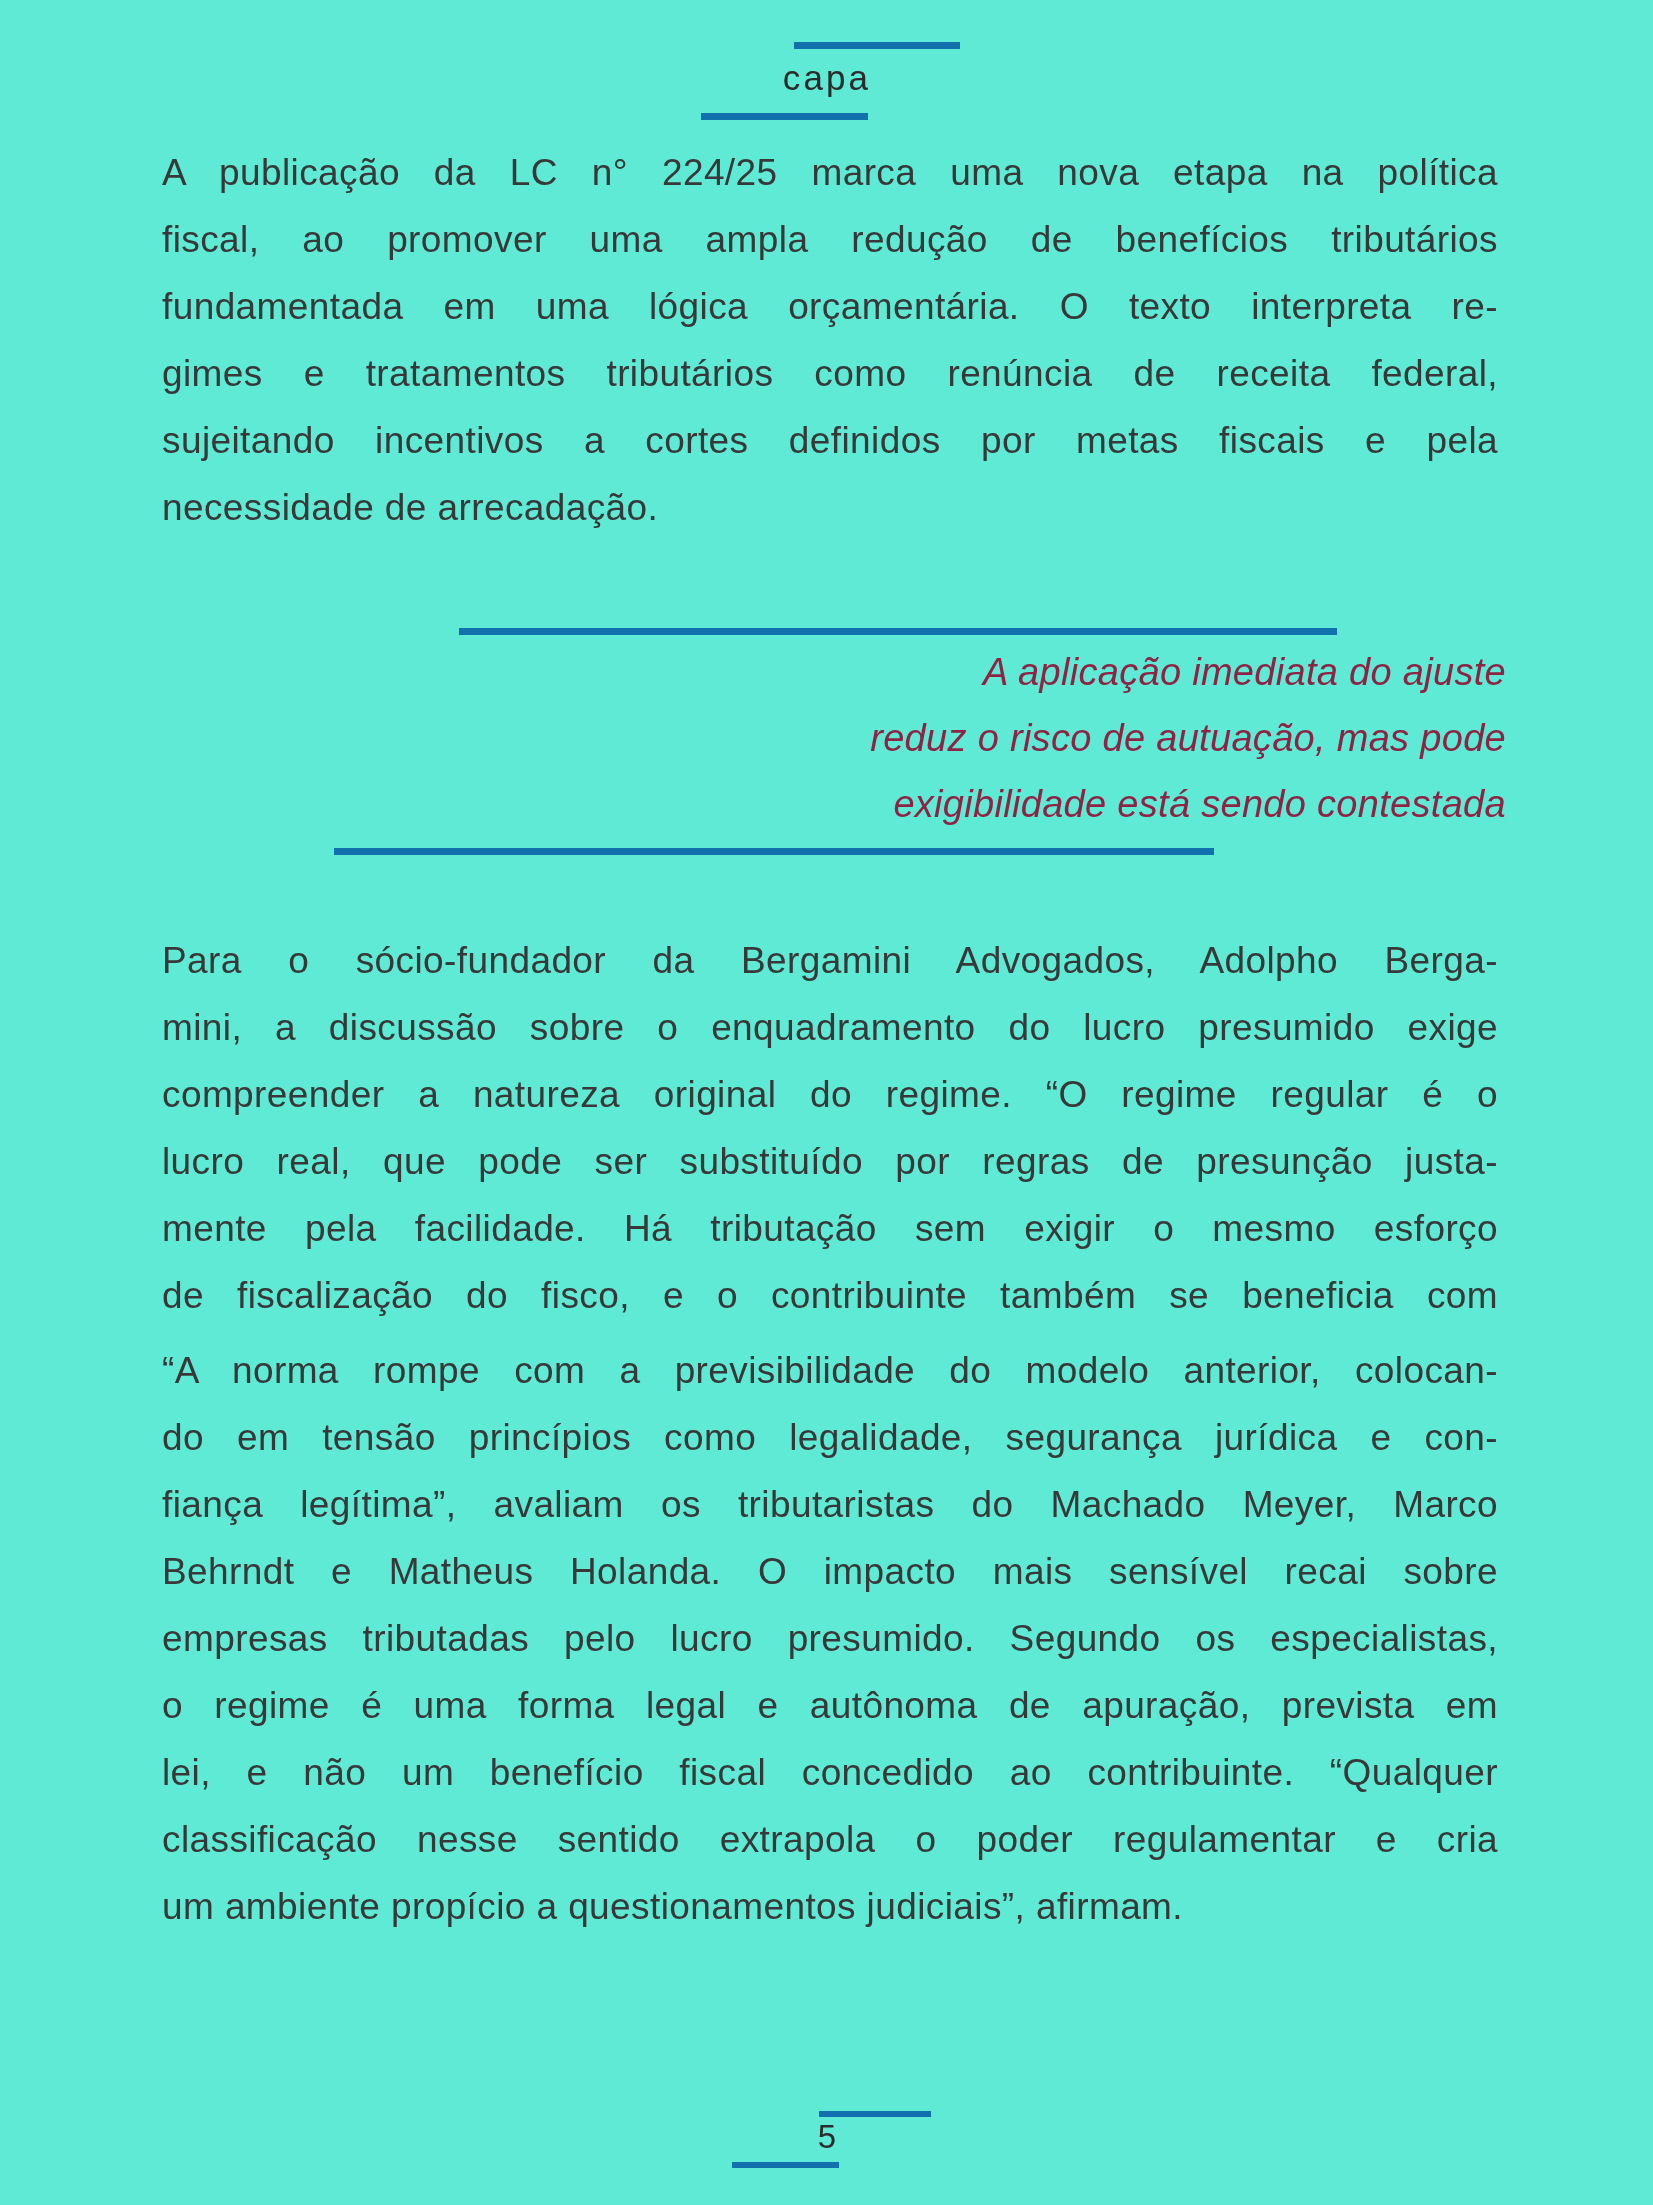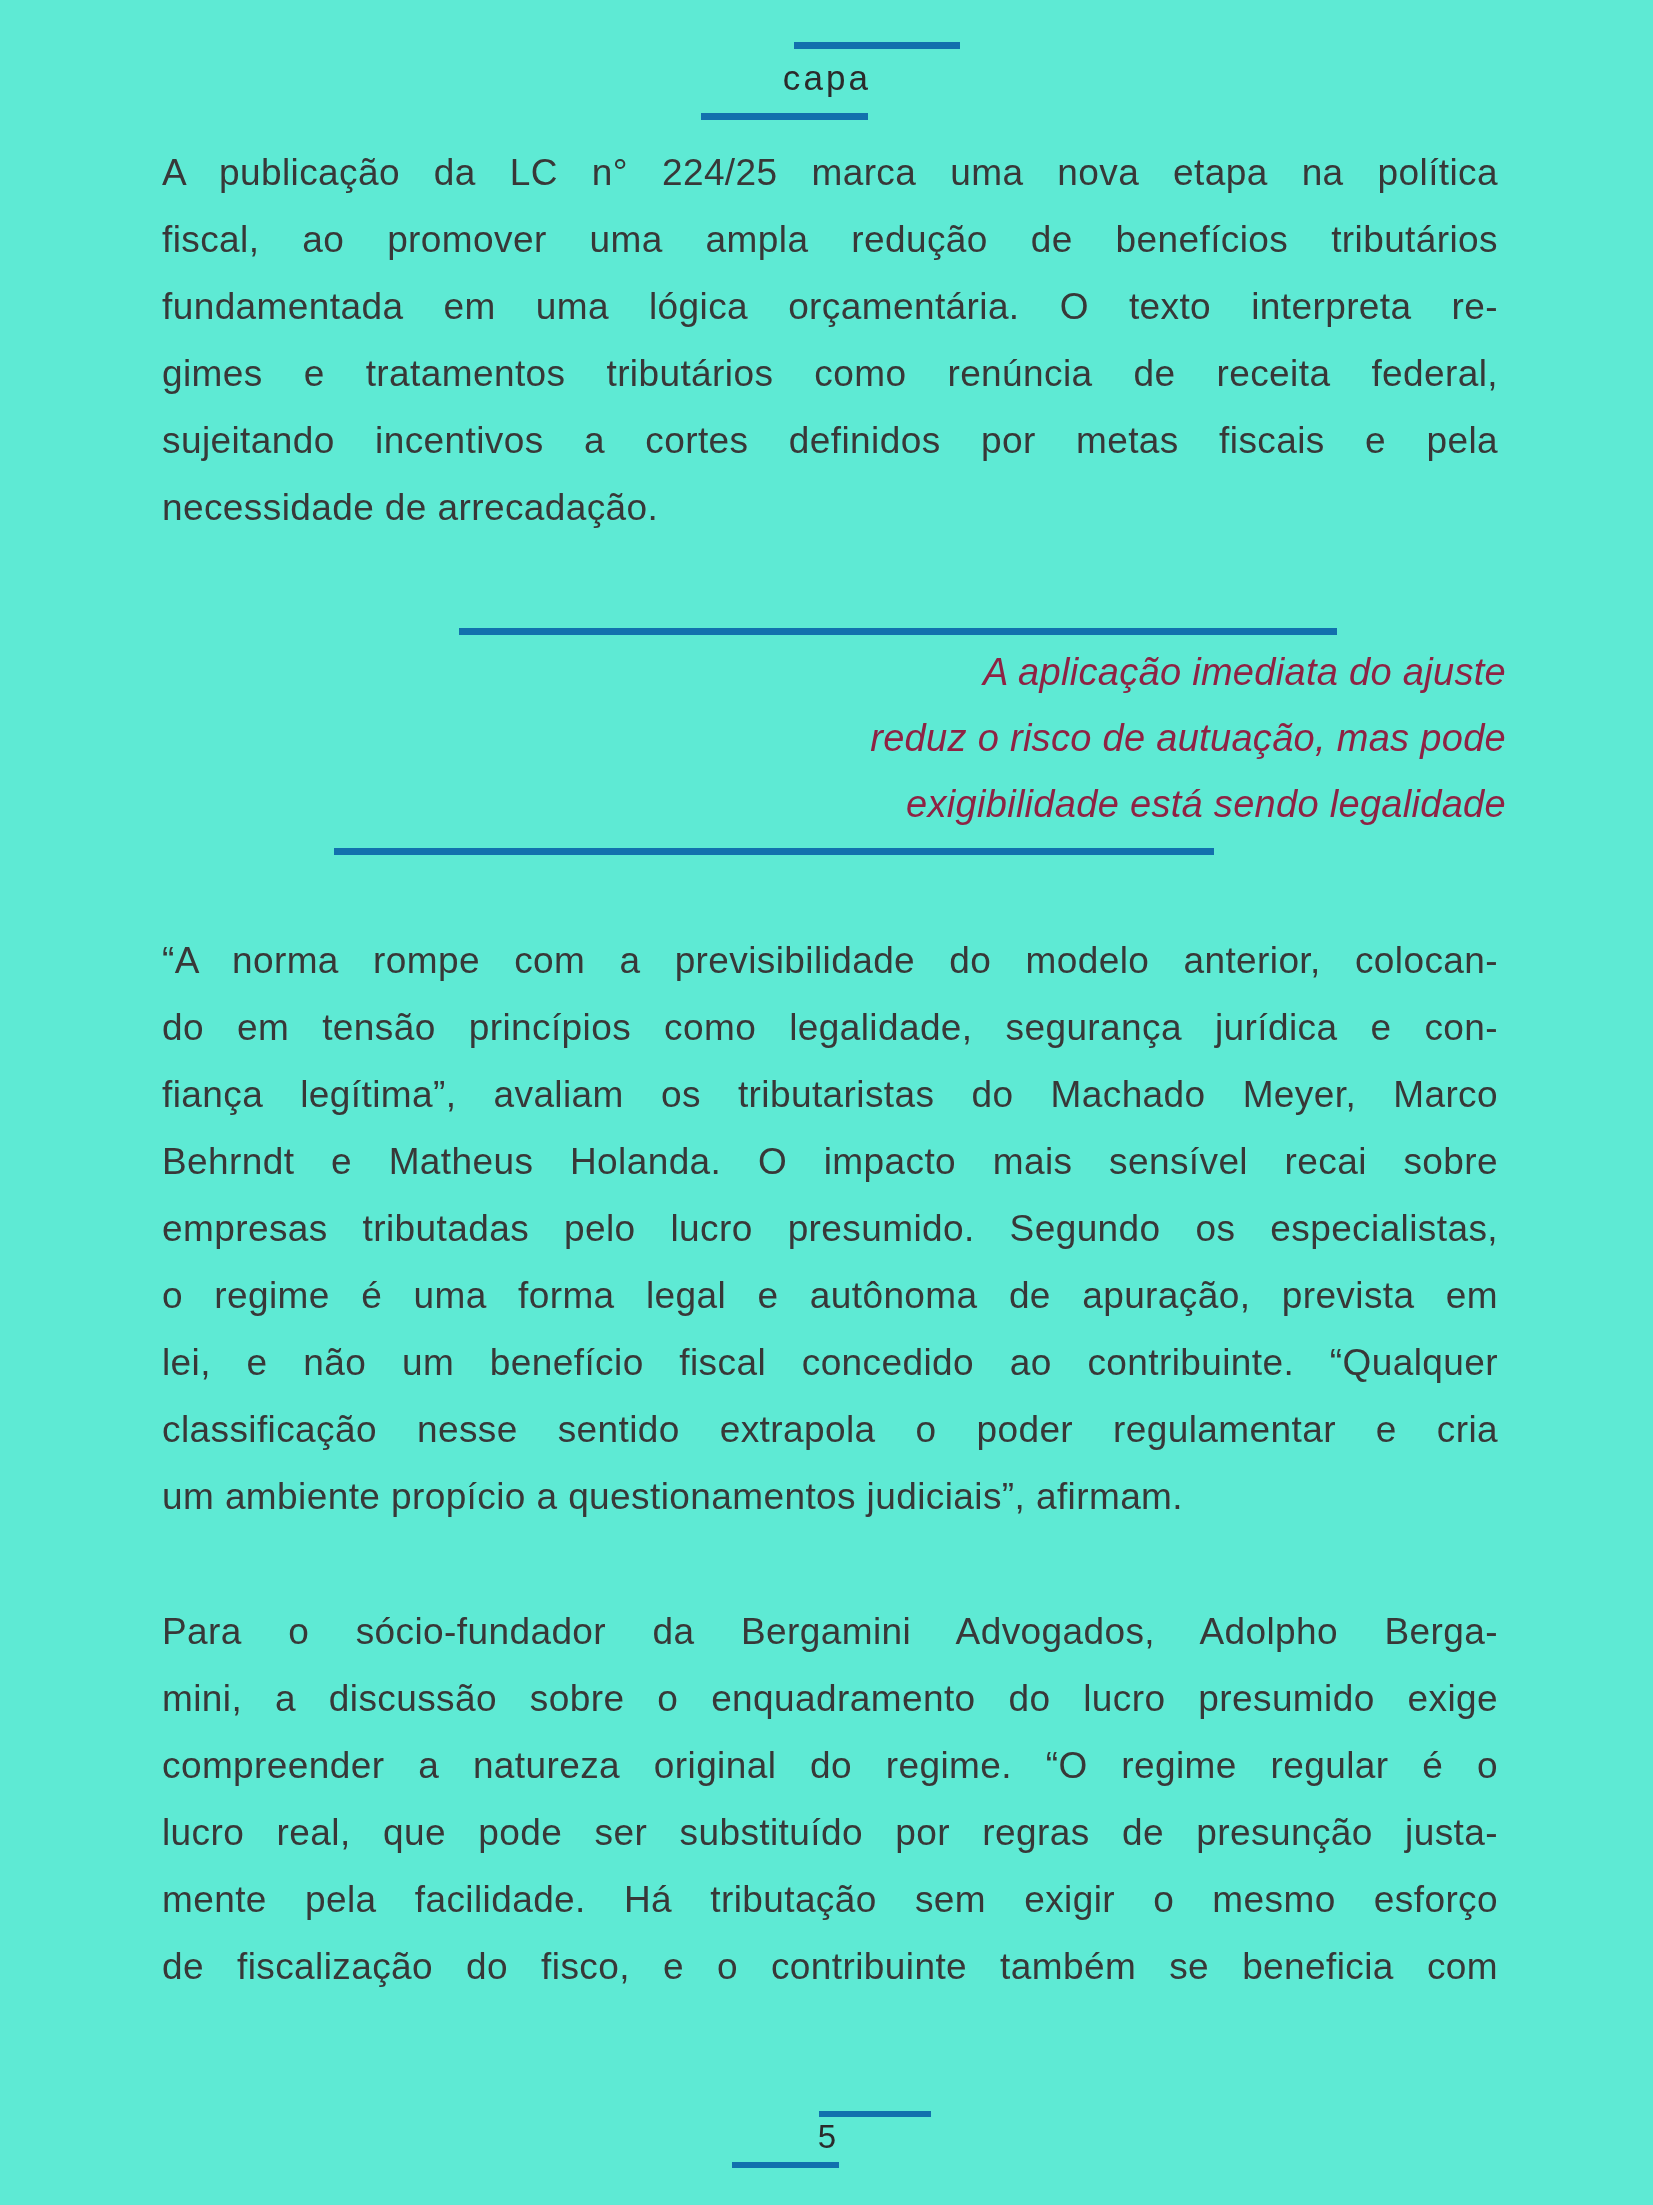--- a/index.html
+++ b/index.html
@@ -90,46 +90,46 @@
       <div class="jline">gimes e tratamentos tributários como renúncia de receita federal,</div>
       <div class="jline">sujeitando incentivos a cortes definidos por metas fiscais e pela</div>
       <div class="jline para-end">necessidade de arrecadação.</div>
     </div>
 
     <div class="quote-block">
       <div class="q-rule top"></div>
       <div class="quote-text">
         <div>A aplicação imediata do ajuste</div>
         <div>reduz o risco de autuação, mas pode</div>
-        <div>exigibilidade está sendo legalidade</div>
+        <div>exigibilidade está sendo contestada</div>
       </div>
       <div class="q-rule bottom"></div>
+    </div>
+
+    <div class="para p3">
+      <div class="jline">Para o sócio-fundador da Bergamini Advogados, Adolpho Berga-</div>
+      <div class="jline">mini, a discussão sobre o enquadramento do lucro presumido exige</div>
+      <div class="jline">compreender a natureza original do regime. “O regime regular é o</div>
+      <div class="jline">lucro real, que pode ser substituído por regras de presunção justa-</div>
+      <div class="jline">mente pela facilidade. Há tributação sem exigir o mesmo esforço</div>
+      <div class="jline">de fiscalização do fisco, e o contribuinte também se beneficia com</div>
     </div>
 
     <div class="para p2">
       <div class="jline">“A norma rompe com a previsibilidade do modelo anterior, colocan-</div>
       <div class="jline">do em tensão princípios como legalidade, segurança jurídica e con-</div>
       <div class="jline">fiança legítima”, avaliam os tributaristas do Machado Meyer, Marco</div>
       <div class="jline">Behrndt e Matheus Holanda. O impacto mais sensível recai sobre</div>
       <div class="jline">empresas tributadas pelo lucro presumido. Segundo os especialistas,</div>
       <div class="jline">o regime é uma forma legal e autônoma de apuração, prevista em</div>
       <div class="jline">lei, e não um benefício fiscal concedido ao contribuinte. “Qualquer</div>
       <div class="jline">classificação nesse sentido extrapola o poder regulamentar e cria</div>
       <div class="jline para-end">um ambiente propício a questionamentos judiciais”, afirmam.</div>
     </div>
 
-    <div class="para p3">
-      <div class="jline">Para o sócio-fundador da Bergamini Advogados, Adolpho Berga-</div>
-      <div class="jline">mini, a discussão sobre o enquadramento do lucro presumido exige</div>
-      <div class="jline">compreender a natureza original do regime. “O regime regular é o</div>
-      <div class="jline">lucro real, que pode ser substituído por regras de presunção justa-</div>
-      <div class="jline">mente pela facilidade. Há tributação sem exigir o mesmo esforço</div>
-      <div class="jline">de fiscalização do fisco, e o contribuinte também se beneficia com</div>
-    </div>
-
   </div>
 
   <div class="rule ftr-rule-top"></div>
   <div class="ftr-page-num">5</div>
   <div class="rule ftr-rule-bottom"></div>
 
 </div>
 
 
 </body></html>

